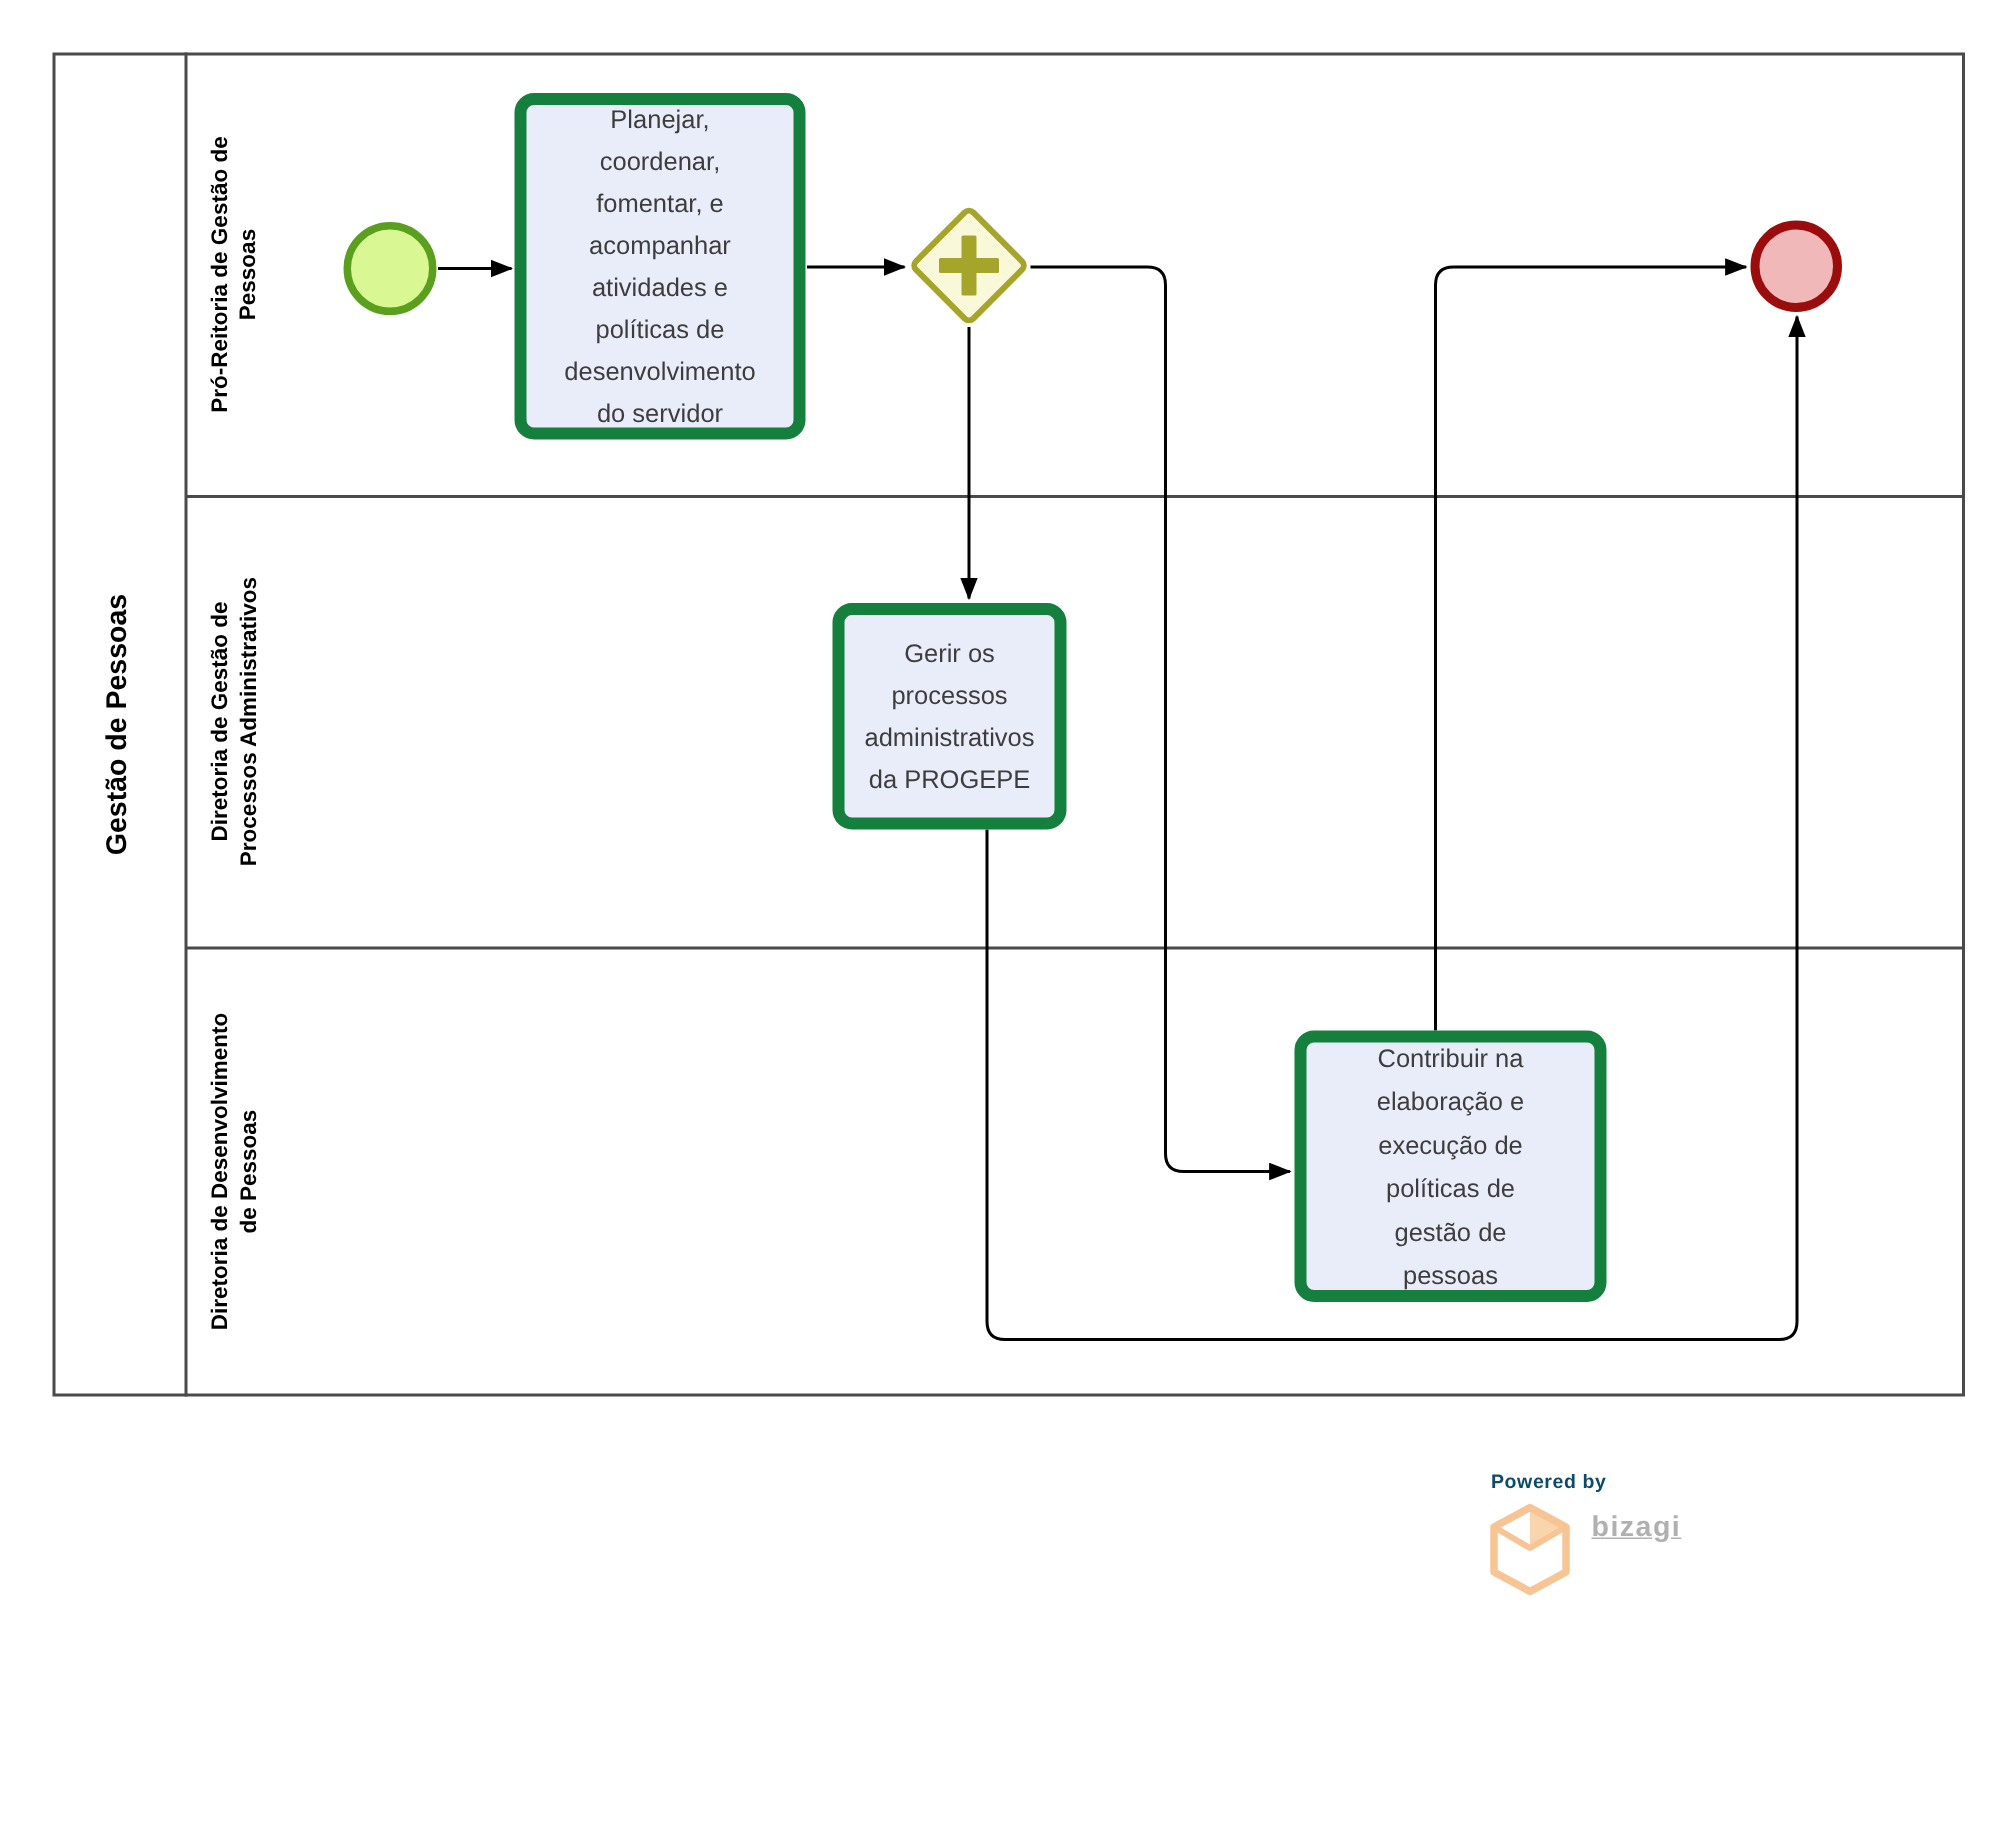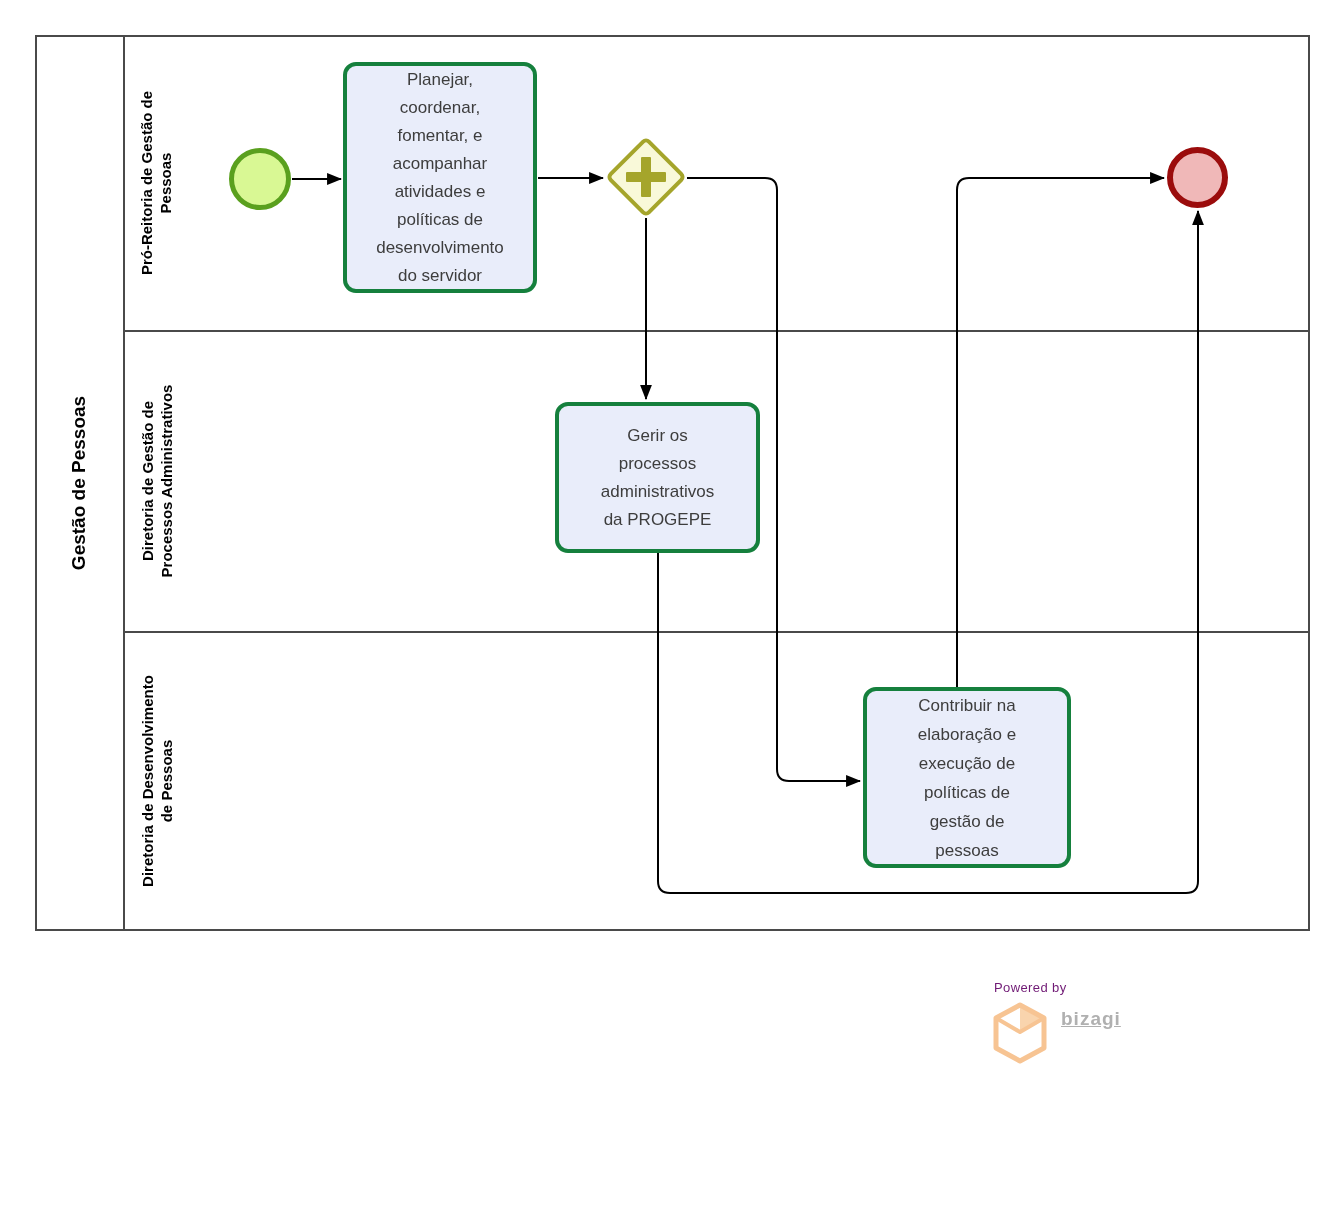--- a/index.html
+++ b/index.html
@@ -23,48 +23,48 @@
   .lane-label { font-size:15px; line-height:19px; }
   .lane-label.l1 { left:8px;  top:164px; width:296px; height:38px; }
   .lane-label.l2 { left:6px;  top:462px; width:301px; height:38px; }
   .lane-label.l3 { left:7px;  top:762px; width:299px; height:38px; }
 
   
   svg.flows { position:absolute; left:0; top:0; width:1342px; height:1224px; }
   svg.flows path.flow { stroke:#000; stroke-width:2; fill:none; stroke-linejoin:round; }
 
   
-  .task { position:absolute; background:#e9edfa; border:4px solid #15803d; border-radius:13px;
+  .task { position:absolute; background:#e9edfa; border:8px solid #15803d; border-radius:13px;
           display:flex; align-items:center; justify-content:center; text-align:center;
           color:#3d3d3d; font-size:17px; line-height:28px; }
   .task .label { white-space:pre-line; }
   .task.t1 { left:343px; top:62px;  width:194px; height:231px; }
-  .task.t2 { left:555px; top:402px; width:205px; height:151px; line-height:28px; }
+  .task.t2 { left:555px; top:402px; width:156px; height:151px; line-height:28px; }
   .task.t3 { left:863px; top:687px; width:208px; height:181px; line-height:29px; }
 
   
   .event { position:absolute; border-radius:50%; }
   .event.start { left:229px; top:148px; width:62px; height:62px;
                  background:#d9f894; border:5px solid #5aa01e; }
   .event.end   { left:1167px; top:147px; width:61px; height:61px;
                  background:#f0b8b8; border:6px solid #9b0c0c; }
 
   
   .gateway { position:absolute; left:617px; top:148px; width:58px; height:58px; }
   .gw-diamond { position:absolute; inset:0; background:#f9f9d9; border:4px solid #a5a52b;
                 border-radius:6px; transform:rotate(45deg); }
   .plus-icon { position:absolute; inset:0; }
   .plus-icon .bar-h { position:absolute; left:9px; top:24px; width:40px; height:10px;
                       background:#a5a52b; border-radius:1px; }
   .plus-icon .bar-v { position:absolute; left:24px; top:9px; width:10px; height:40px;
                       background:#a5a52b; border-radius:1px; }
 
   
-  .powered  { position:absolute; left:994px;  top:980px;  font-size:13px; font-weight:normal;
-              color:#701a75; letter-spacing:.4px; }
+  .powered  { position:absolute; left:994px;  top:980px;  font-size:13px; font-weight:bold;
+              color:#0c4a6e; letter-spacing:.4px; }
   .brandico { position:absolute; left:992px;  top:1001px; width:56px; height:64px; }
   .bizagi   { position:absolute; left:1061px; top:1008px; font-size:19px; font-weight:bold;
               color:#b0b0b0; letter-spacing:1px;text-decoration:underline; }
   .modeler  { position:absolute; left:1056px; top:1020px; font-size:40px; color:#f6bf8d;
               letter-spacing:1px; }
 </style>
 </head>
 <body>
 
 <div class="canvas">

